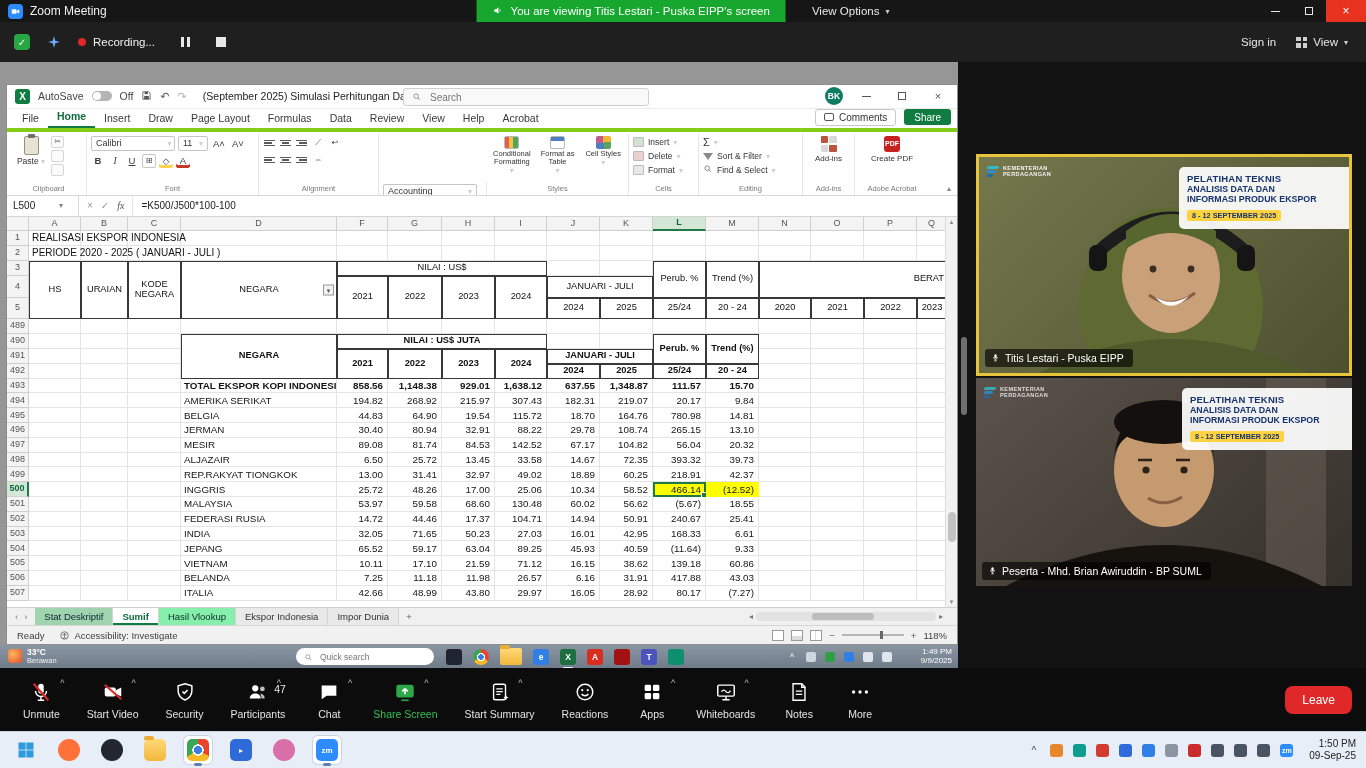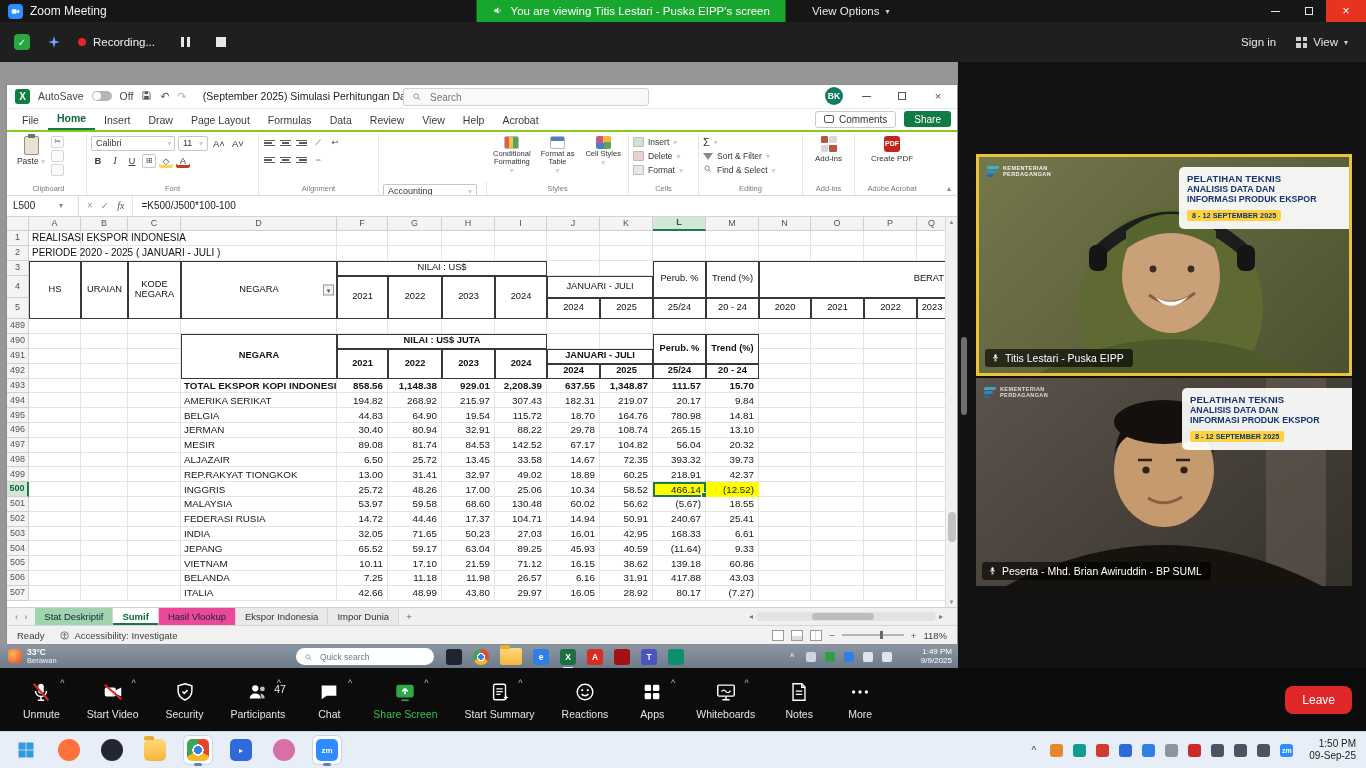--- a/index.html
+++ b/index.html
@@ -51,21 +51,21 @@
   .qicon{color:#5c5c5c;font-size:11px;}
   .xdoc{font-size:10.5px;color:#222;margin-left:8px;white-space:nowrap;}
   .xsearch{position:absolute;left:396px;top:3px;width:246px;height:18px;border:1px solid #d0d0d0;border-radius:3px;background:#f9f9f9;display:flex;align-items:center;gap:6px;padding:0 8px;}
   .xsearch input{border:none;background:transparent;outline:none;font-size:10px;color:#444;width:200px;font-family:inherit;}
   .xt-right{margin-left:auto;display:flex;align-items:center;gap:10px;padding-right:6px;}
   .bk{width:18px;height:18px;border-radius:50%;background:#0f7b63;color:#fff;font-size:8.5px;font-weight:700;display:flex;align-items:center;justify-content:center;}
   .xwc{width:26px;height:20px;display:flex;align-items:center;justify-content:center;color:#555;font-size:11px;}
   .xwc .minbar{width:9px;height:1px;background:#555;}
   .xwc .restore{width:8px;height:8px;border:1px solid #555;}
 
-  .tabsrow{height:23px;display:flex;align-items:flex-end;background:#fff;border-bottom:2px solid #84cc16;padding:0 6px;gap:12px;}
+  .tabsrow{height:23px;display:flex;align-items:flex-end;background:#fff;border-bottom:4px solid #84cc16;padding:0 6px;gap:12px;}
   .rtabs-left{display:flex;align-items:flex-end;height:100%;}
   .rtab{font-size:10.5px;color:#3a3a3a;padding:4px 9px 4px;white-space:nowrap;}
   .rtab.active{color:#0f6b3c;font-weight:700;border-bottom:2.5px solid #107c41;}
   .tr-right{margin-left:auto;display:flex;align-items:center;gap:8px;padding-bottom:2px;}
   .cbtn{display:flex;align-items:center;gap:5px;border:1px solid #c9c9c9;border-radius:3px;padding:2px 8px;font-size:10px;color:#333;background:#fff;}
   .bubble{width:10px;height:8px;border:1px solid #555;border-radius:2px;position:relative;}
   .sharebtn{display:flex;align-items:center;gap:5px;background:#107c41;color:#fff;border-radius:3px;padding:2.5px 10px;font-size:10px;}
 
   .ribbon{height:64px;background:#fff;border-bottom:1px solid #d8d8d8;display:flex;padding:2px 4px 0 4px;overflow:hidden;position:relative;}
   .rgroup{display:flex;flex-direction:column;border-right:1px solid #e6e6e6;padding:0 4px;flex:0 0 auto;}
@@ -131,21 +131,21 @@
   .filterbtn{position:absolute;right:2px;top:50%;transform:translateY(-50%);width:11px;height:11px;border:1px solid #9a9a9a;background:#f2f2f2;color:#555;font-size:7px;display:flex;align-items:center;justify-content:center;}
   .vscroll{position:absolute;right:0;top:0;width:12px;height:100%;background:#f2f2f2;border-left:1px solid #dcdcdc;display:flex;flex-direction:column;align-items:center;justify-content:space-between;padding:1px 0;}
   .vscroll .arr{font-size:7px;color:#888;}
   .vthumb{position:absolute;left:2px;top:295px;width:8px;height:30px;background:#c2c2c2;border-radius:4px;}
 
   .tabbar{height:18px;display:flex;align-items:stretch;background:#f0f0f0;border-top:1px solid #cfcfcf;font-size:9.5px;color:#333;}
   .tabnav{display:flex;align-items:center;gap:6px;padding:0 8px;color:#777;}
   .stab{display:flex;align-items:center;padding:0 9px;border-right:1px solid #d4d4d4;background:#e9e9e9;white-space:nowrap;}
   .stab.active{background:#fff;color:#0f6b3c;font-weight:700;box-shadow:inset 0 -2px 0 #107c41;}
   .stab.green{background:#9fd4af;color:#123;}
-  .stab.teal{background:#ec4899;color:#0b2b28;}
+  .stab.teal{background:#86efac;color:#0b2b28;}
   .newsheet{display:flex;align-items:center;justify-content:center;width:20px;color:#555;}
   .hscroll{margin-left:auto;display:flex;align-items:center;gap:3px;padding-right:14px;}
   .hsa{color:#777;font-size:8px;}
   .hstrack{width:180px;height:9px;background:#e2e2e2;border-radius:4px;position:relative;}
   .hsthumb{position:absolute;left:56px;top:1px;width:62px;height:7px;background:#bdbdbd;border-radius:4px;}
 
   .statusbar{height:19px;background:#f1f1f1;border-top:1px solid #d6d6d6;display:flex;align-items:center;font-size:9.5px;color:#3e3e3e;padding:0 10px;}
   .sb-item{display:flex;align-items:center;gap:5px;margin-right:16px;}
   .sb-rightzone{margin-left:auto;display:flex;align-items:center;gap:7px;}
   .viewic{width:12px;height:11px;border:1px solid #9a9a9a;background:#fff;}
@@ -1032,21 +1032,21 @@
               <div class="gc hb b" style="grid-area: 9 / 9 / span 2;">2024</div>
               <div class="gc hb b" style="grid-area: 9 / 10 / auto / span 2;">JANUARI - JULI</div>
               <div class="gc hb b" style="grid-area: 10 / 10;">2024</div>
               <div class="gc hb b" style="grid-area: 10 / 11;">2025</div>
               <div class="gc hb b" style="grid-area: 10 / 12;">25/24</div>
               <div class="gc hb b" style="grid-area: 10 / 13;">20 - 24</div>
               <div class="gc dname b" style="grid-area: 11 / 5;">TOTAL EKSPOR KOPI INDONESIA</div>
               <div class="gc dval b" style="grid-area: 11 / 6;">858.56</div>
               <div class="gc dval b" style="grid-area: 11 / 7;">1,148.38</div>
               <div class="gc dval b" style="grid-area: 11 / 8;">929.01</div>
-              <div class="gc dval b" style="grid-area: 11 / 9;">2,208.39</div>
+              <div class="gc dval b" style="grid-area: 11 / 9;">1,638.12</div>
               <div class="gc dval b" style="grid-area: 11 / 10;">637.55</div>
               <div class="gc dval b" style="grid-area: 11 / 11;">1,348.87</div>
               <div class="gc dval b" style="grid-area: 11 / 12;">111.57</div>
               <div class="gc dval b" style="grid-area: 11 / 13;">15.70</div>
               <div class="gc dname" style="grid-area: 12 / 5;">AMERIKA SERIKAT</div>
               <div class="gc dval" style="grid-area: 12 / 6;">194.82</div>
               <div class="gc dval" style="grid-area: 12 / 7;">268.92</div>
               <div class="gc dval" style="grid-area: 12 / 8;">215.97</div>
               <div class="gc dval" style="grid-area: 12 / 9;">307.43</div>
               <div class="gc dval" style="grid-area: 12 / 10;">182.31</div>

